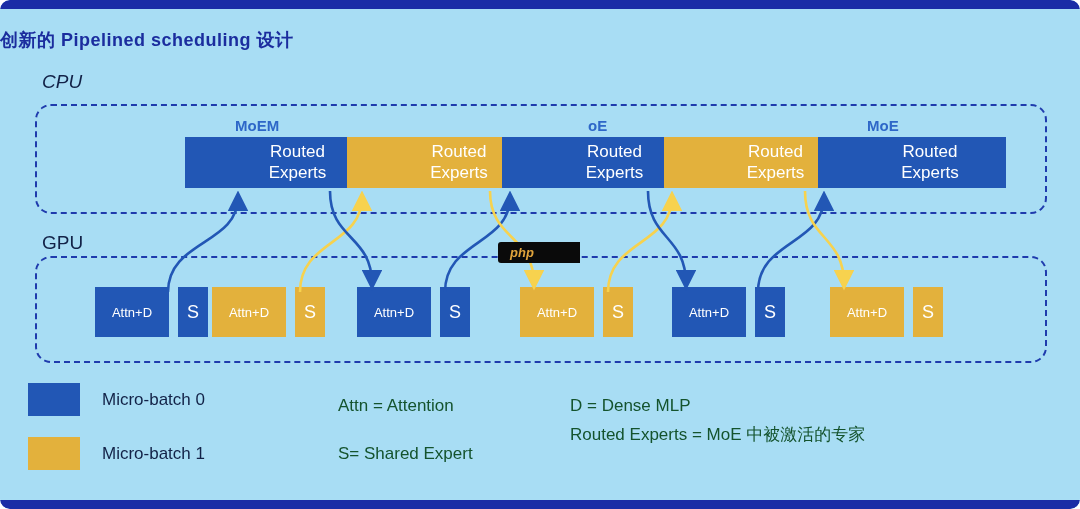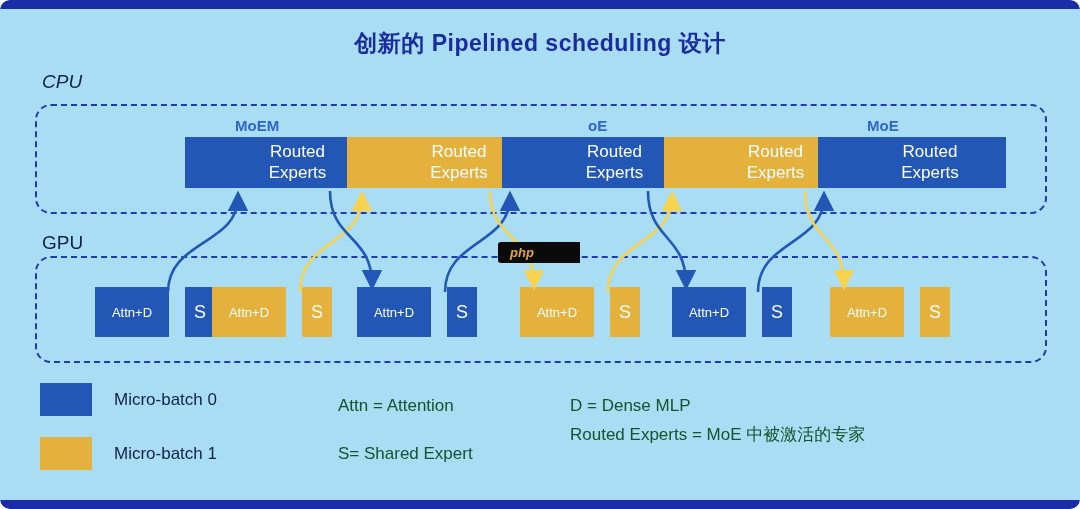--- a/index.html
+++ b/index.html
@@ -6,21 +6,21 @@
   .canvas {
     position:relative; width:1080px; height:509px;
     background:#a8ddf4; overflow:hidden; border-radius:10px;
   }
   .bar { position:absolute; left:0; width:100%; height:9px; background:#1b2da6; }
   .bar.top { top:0; border-radius:10px 10px 0 0; }
   .bar.bottom { bottom:0; border-radius:0 0 10px 10px; }
 
   .title {
     position:absolute; top:28px; left:0; width:100%;
-    text-align:center; font-size:23px; font-weight:bold; color:#1b2d9e;
+    font-size:18px; font-weight:bold; color:#1b2d9e;
     letter-spacing:0.5px;
   }
 
   .row-label { position:absolute; font-size:19px; color:#122247; }
   .cpu-label { left:42px; top:71px;font-style:italic; }
   .gpu-label { left:42px; top:232px; }
 
   .dashed-frame {
     position:absolute; left:35px; width:1008px;
     border:2.5px dashed #1f3bad; border-radius:16px;
@@ -36,42 +36,42 @@
   .batch1 { background:#e3b13c; }
 
   .cpu-box {
     position:absolute; top:137px; height:51px;
     display:flex; align-items:center; justify-content:center;
     color:#ffffff; font-size:17px; text-align:center; line-height:1.2;padding-left:36px;
   }
   .cpu-box span { display:block; max-width:80px; }
 
   .gpu-group {
-    position:absolute; top:287px; display:flex; gap:16px;
+    position:absolute; top:287px; display:flex; gap:9px;
   }
   .attn-box {
     width:74px; height:50px; display:flex; align-items:center; justify-content:center;
     color:#ffffff; font-size:13px;
   }
   .s-box {
     width:30px; height:50px; display:flex; align-items:center; justify-content:center;
     color:#ffffff; font-size:18px;
   }
 
   .arrows { position:absolute; left:0; top:0; width:1080px; height:509px; pointer-events:none; }
 
   .watermark {
     position:absolute; left:498px; top:242px; width:82px; height:21px;
     background:#0a0a0a; display:flex; align-items:center; border-radius:3px 0 0 3px;
   }
   .wm-php {
     color:#e0a43c; font-style:italic; font-weight:bold; font-size:13px; padding-left:12px;
   }
 
-  .legend-item { position:absolute; left:40px; display:flex; align-items:center; }
+  .legend-item { position:absolute; left:28px; display:flex; align-items:center; }
   .legend-item .swatch { width:52px; height:33px; }
   .legend-item .legend-text { margin-left:22px; font-size:17px; color:#122247; }
   .legend-0 { top:383px; }
   .legend-1 { top:437px; }
 
   .def-text { position:absolute; font-size:17px; color:#14532d; }
 </style>
 </head>
 <body>
 

